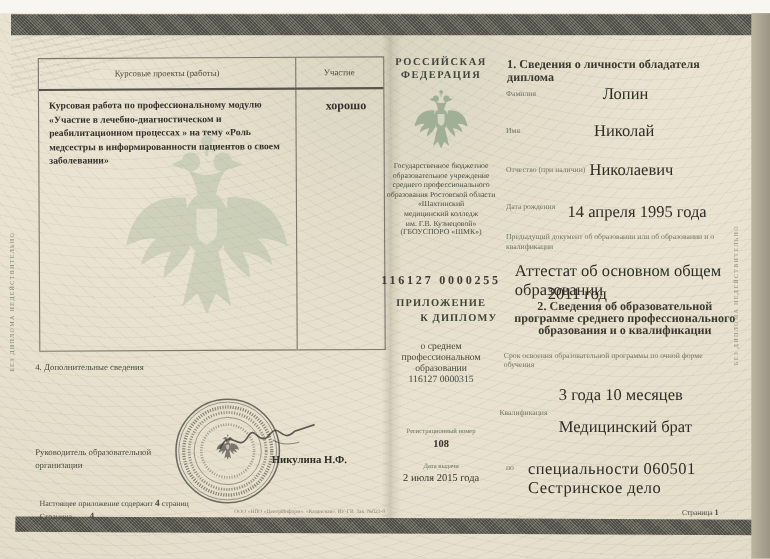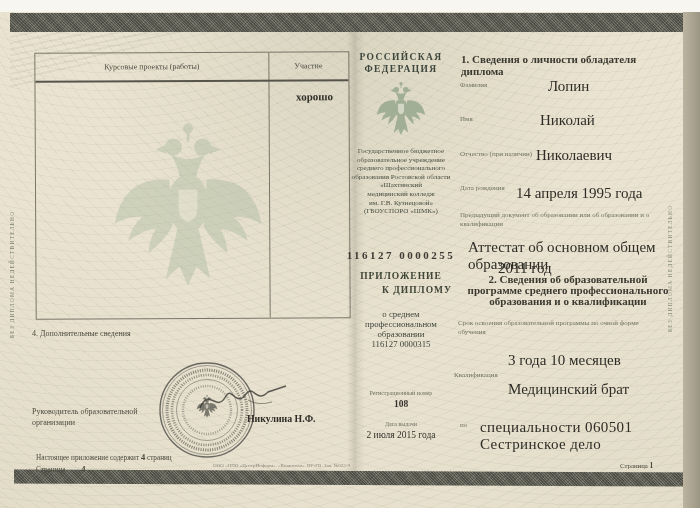--- a/index.html
+++ b/index.html
@@ -133,20 +133,21 @@
 
   <div>
     <svg class="watermark" viewBox="0 0 100 110">
         <use href="#eagle"></use>
       </svg>
     <div class="tbl">
       <div class="vdiv"></div>
       <div class="hline"></div>
       <div class="th1">Курсовые проекты (работы)</div>
       <div class="th2">Участие</div>
+      <div class="course">Курсовая работа по профессиональному модулю «Участие в лечебно-диагностическом и реабилитационном процессах » на тему «Роль медсестры в  информированности  пациентов о своем заболевании»</div>
       <div class="grade">хорошо</div>
     </div>
     <div class="sec4">4. Дополнительные сведения</div>
     <div class="head-lbl">Руководитель образовательной организации</div>
     <svg class="stamp" viewBox="0 0 100 100">
       <circle cx="50" cy="50" r="47" fill="none" stroke="#50504a" stroke-width="1.4"></circle>
       <circle cx="50" cy="50" r="44.5" fill="none" stroke="#50504a" stroke-width="0.6"></circle>
       <circle cx="50" cy="50" r="40" fill="none" stroke="#4c4c46" stroke-width="3" stroke-dasharray="1.1 1.25" opacity="0.75"></circle>
       <circle cx="50" cy="50" r="35" fill="none" stroke="#4c4c46" stroke-width="2.6" stroke-dasharray="1.1 1.3" opacity="0.65"></circle>
       <circle cx="50" cy="50" r="30.5" fill="none" stroke="#55554e" stroke-width="0.6"></circle>

